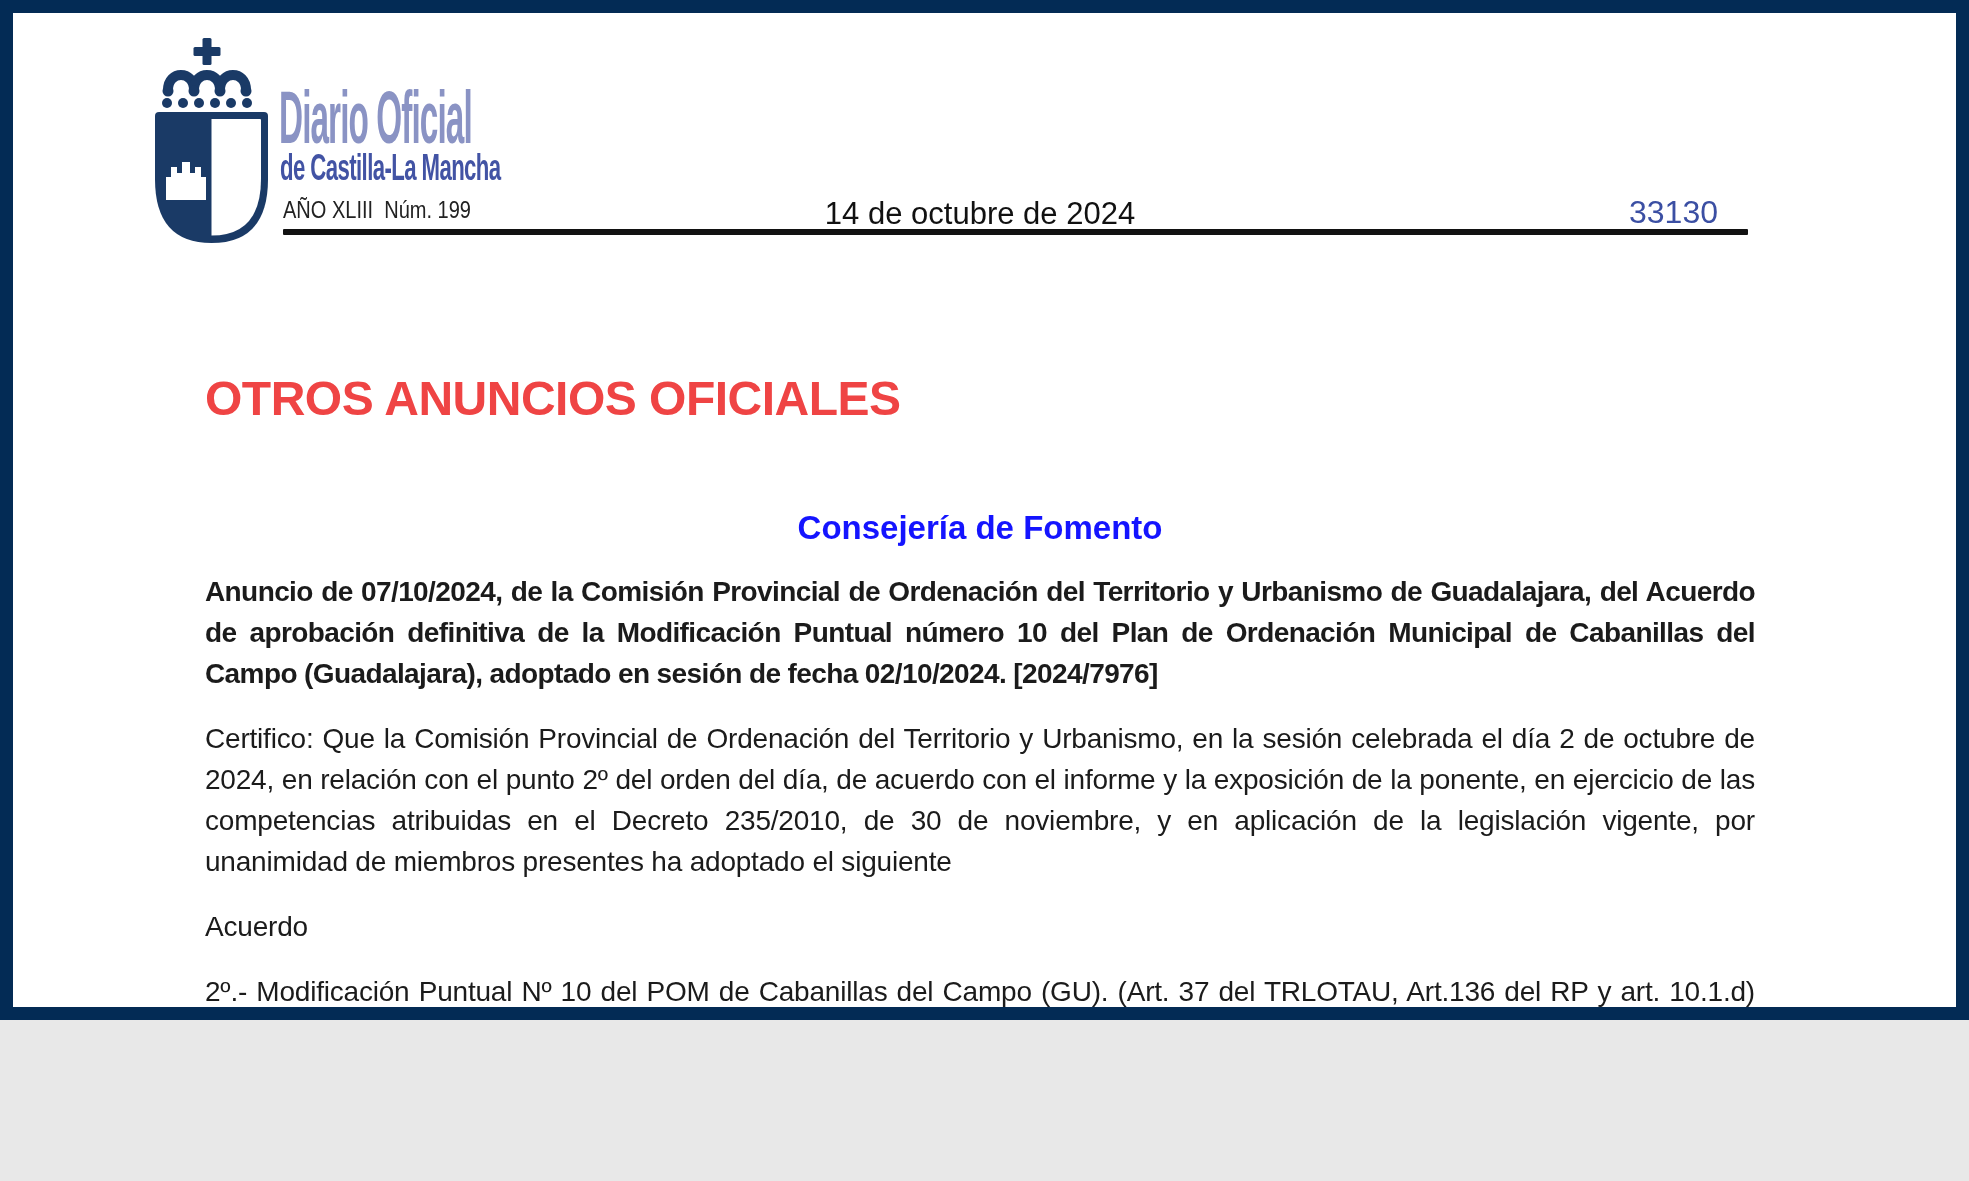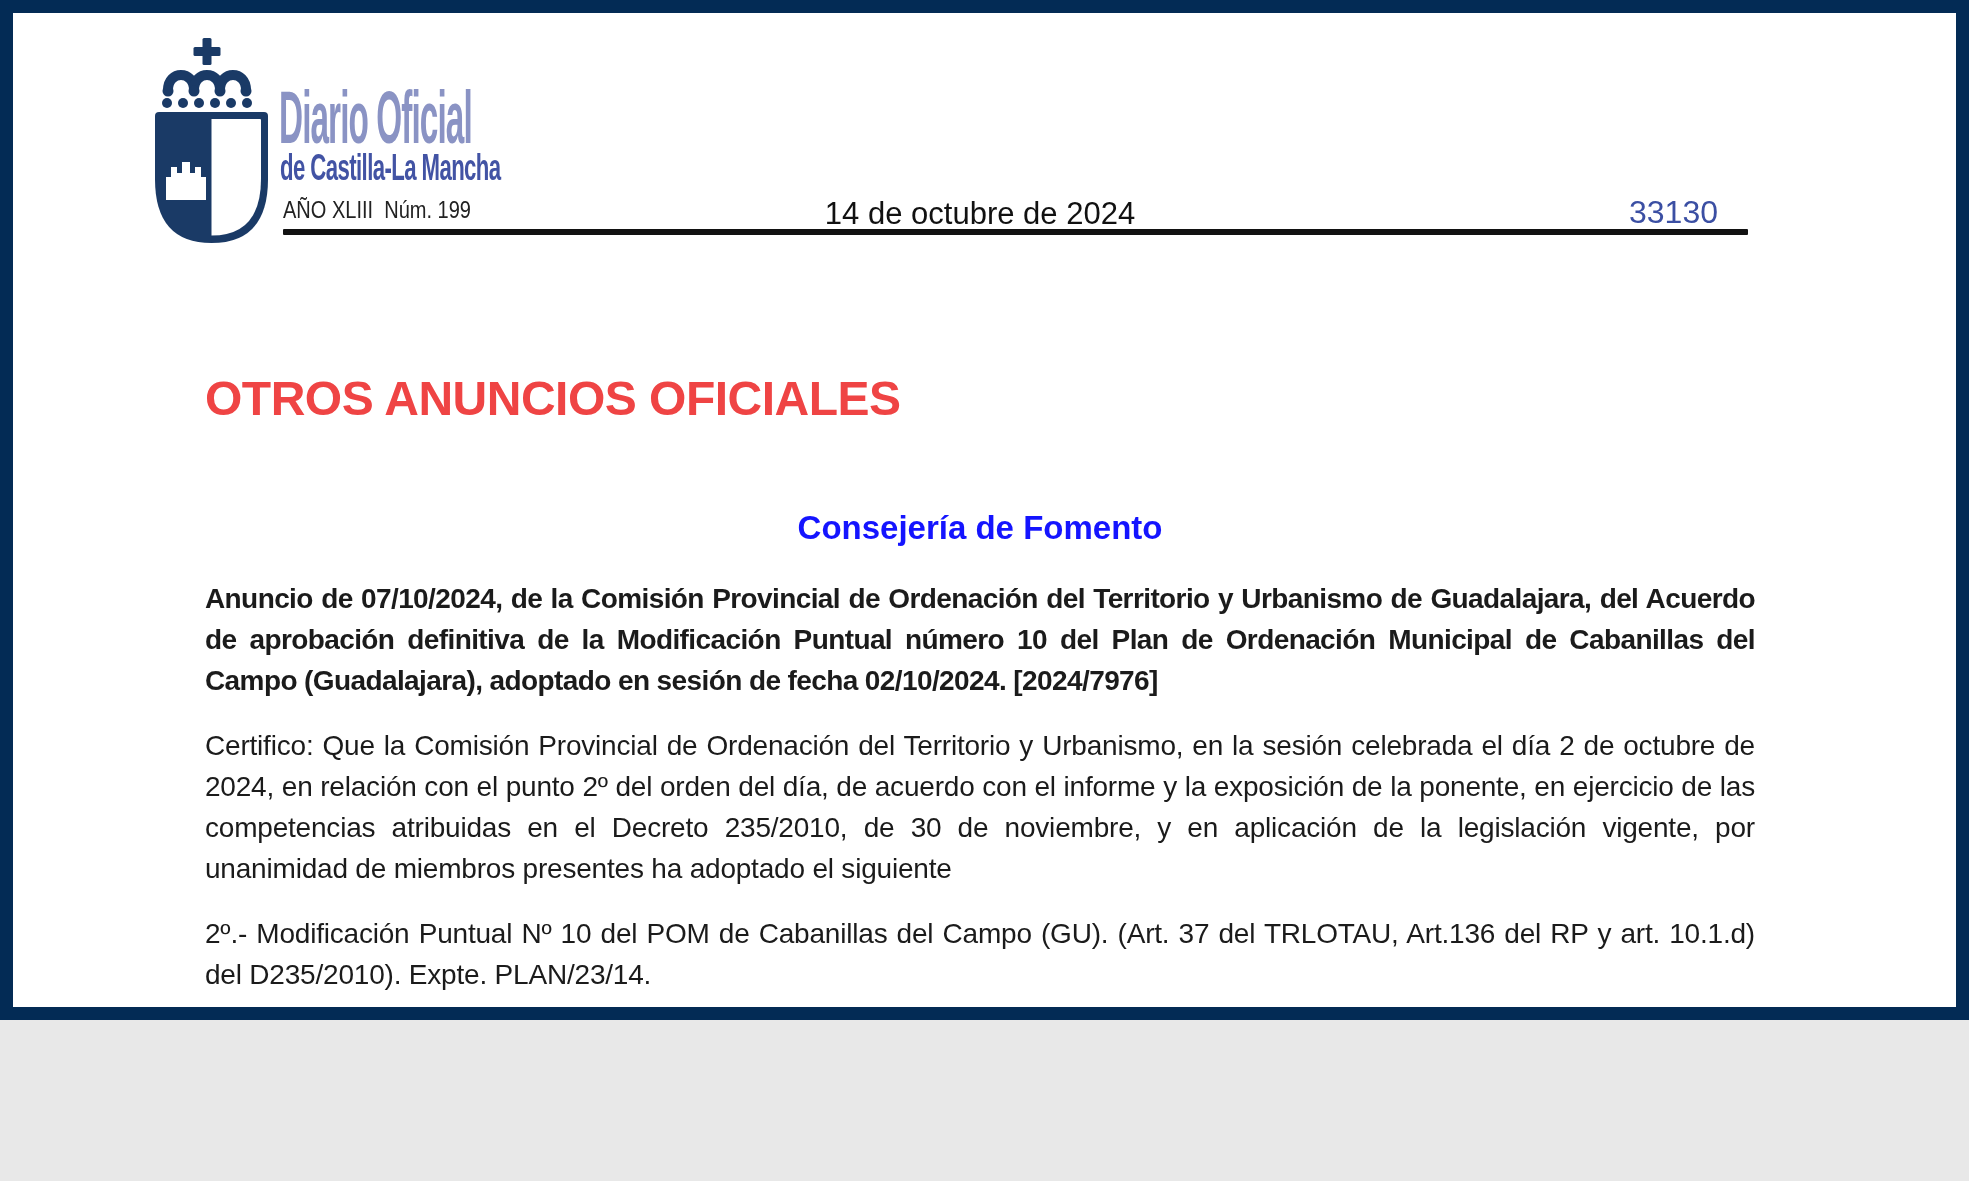--- a/index.html
+++ b/index.html
@@ -65,21 +65,21 @@
     font-size:33px;line-height:35px;font-weight:bold;
     color:#1414ff;text-align:center;
   }
   
   .flow{
     position:absolute;left:205px;top:571px;width:1550px;
     font-size:28px;line-height:41px;letter-spacing:-.2px;
     text-align:justify;color:#1b1b1b;
   }
   .flow p{margin:24px 0 0 0;}
-  .flow p.summary{margin-top:7px;font-weight:bold;letter-spacing:-.6px;}
+  .flow p.summary{margin-top:0;font-weight:bold;letter-spacing:-.6px;}
 </style>
 </head>
 <body>
 
 <div class="page">
   <div class="frame"></div>
 
   <div>
     <svg class="emblem" viewBox="0 0 130 215" aria-hidden="true">
       <g fill="#1a3a66">
@@ -118,15 +118,16 @@
     <div class="m-pagenum">33130</div>
     <div class="rule"></div>
   </div>
 
   <div class="sec-heading">OTROS ANUNCIOS OFICIALES</div>
   <div class="dept-heading">Consejería de Fomento</div>
 
   <div class="flow">
     <p class="summary">Anuncio de 07/10/2024, de la Comisión Provincial de Ordenación del Territorio y Urbanismo de Guadalajara, del Acuerdo de aprobación definitiva de la Modificación Puntual número 10 del Plan de Ordenación Municipal de Cabanillas del Campo (Guadalajara), adoptado en sesión de fecha 02/10/2024. [2024/7976]</p>
     <p>Certifico: Que la Comisión Provincial de Ordenación del Territorio y Urbanismo, en la sesión celebrada el día 2 de octubre de 2024, en relación con el punto 2º del orden del día, de acuerdo con el informe y la exposición de la ponente, en ejercicio de las competencias atribuidas en el Decreto 235/2010, de 30 de noviembre, y en aplicación de la legislación vigente, por unanimidad de miembros presentes ha adoptado el siguiente</p>
+    <p>Acuerdo</p>
     <p>2º.- Modificación Puntual Nº 10 del POM de Cabanillas del Campo (GU). (Art. 37 del TRLOTAU, Art.136 del RP y art. 10.1.d) del D235/2010). Expte. PLAN/23/14.</p>
   </div>
 </div>
 
 </body></html>

